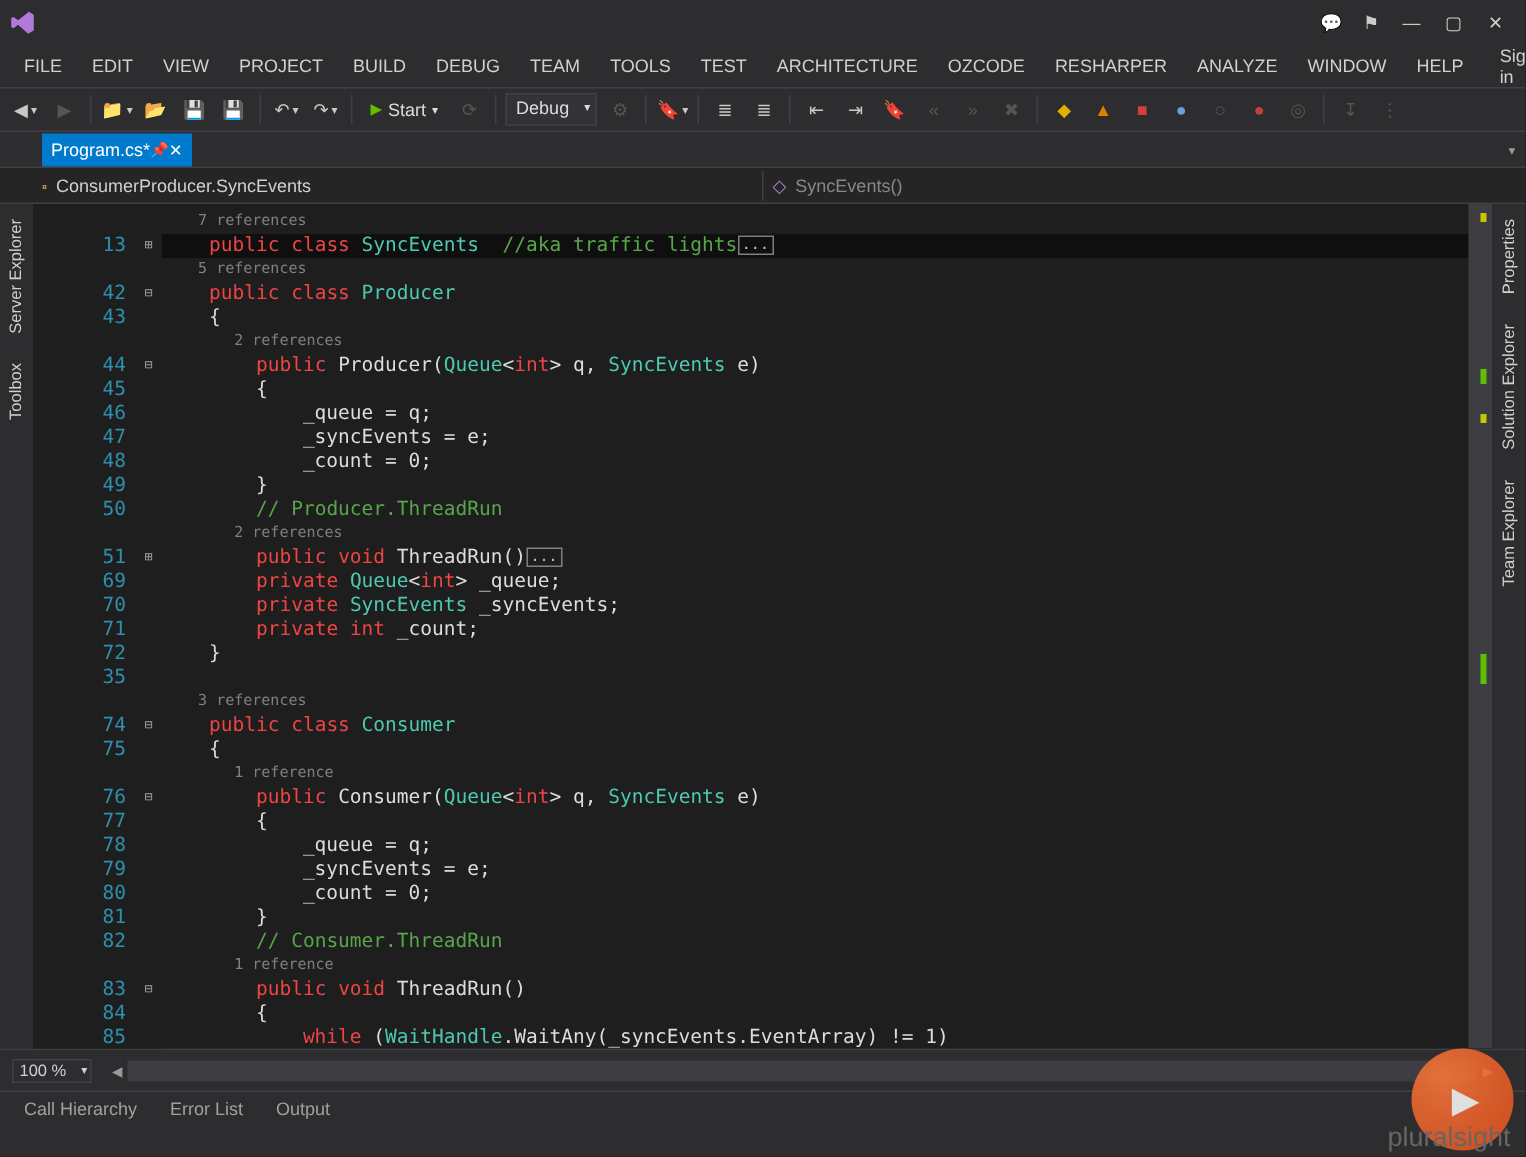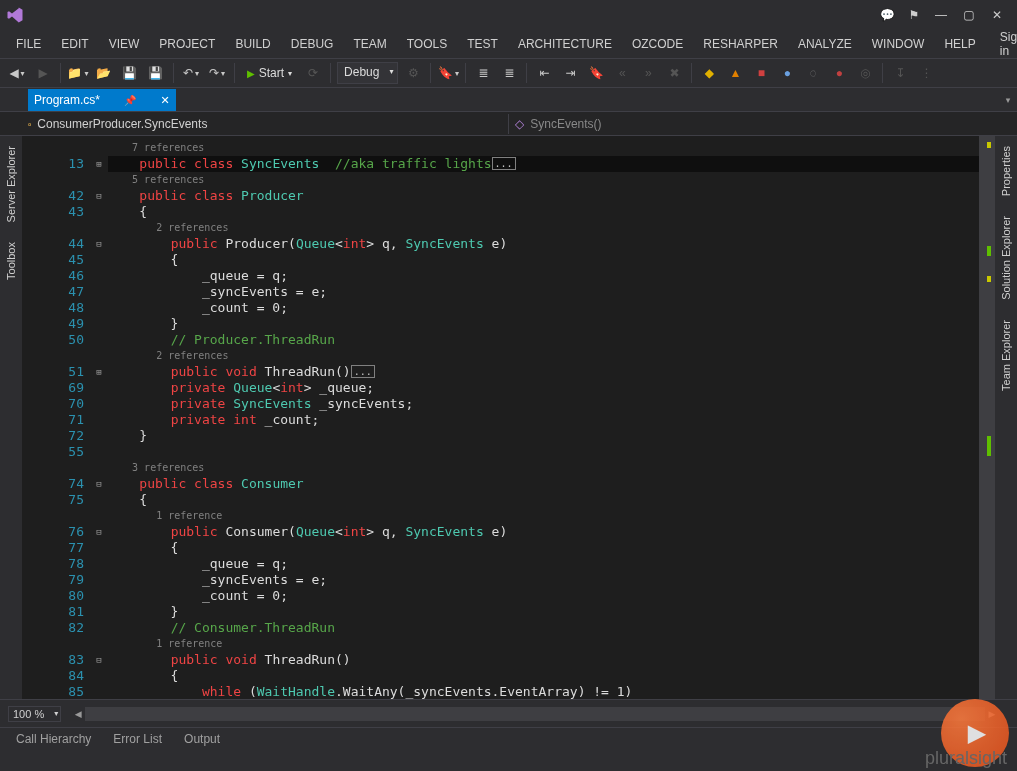--- a/index.html
+++ b/index.html
@@ -43,21 +43,21 @@
   .tbtn.arrow::after { content:"▾"; font-size:8px; margin-left:2px; color:#c8c8c8;}
   .tsep { width:1px; height:20px; background:#3f3f46; margin:0 2px;}
   .start-btn { display:flex; align-items:center; color:#dcdcdc; padding:0 6px; height:24px;}
   .start-btn .tri { color:#5fbf00; margin-right:4px; font-size:10px;}
   .config-dd { background:#333337; border:1px solid #3f3f46; height:22px; padding:2px 18px 2px 6px; color:#dcdcdc; font-size:12px; position:relative;}
   .config-dd::after{content:"▾"; font-size:8px; position:absolute; right:4px; top:4px;}
   
   .doctabs { height:24px; background:#2d2d30; display:flex; align-items:flex-end; padding-left:28px; border-bottom:1px solid #3f3f46;}
   .doctab {
     background:#007acc; color:#fff; height:22px; display:flex; align-items:center;
-    padding:0 6px; font-size:12px; gap:24px;
+    padding:0 6px; font-size:12px; gap:0;
   }
   .doctab .pin{color:#fff; font-size:10px;}
   .doctab .x{color:#fff; font-size:11px;}
   
   .navbar {
     height:24px; background:#252526; display:flex; align-items:center; border-bottom:1px solid #3f3f46;
   }
   .navbar .nav-dd {
     flex:1; display:flex; align-items:center; height:22px; padding:0 6px;
     color:#d0d0d0; font-size:12px; gap:6px;
@@ -244,21 +244,21 @@
           <div>47</div>
           <div>48</div>
           <div>49</div>
           <div>50</div>
           <div></div>
           <div>51</div>
           <div>69</div>
           <div>70</div>
           <div>71</div>
           <div>72</div>
-          <div>55</div>
+          <div>35</div>
           <div></div>
           <div>74</div>
           <div>75</div>
           <div></div>
           <div>76</div>
           <div>77</div>
           <div>78</div>
           <div>79</div>
           <div>80</div>
           <div>81</div>

